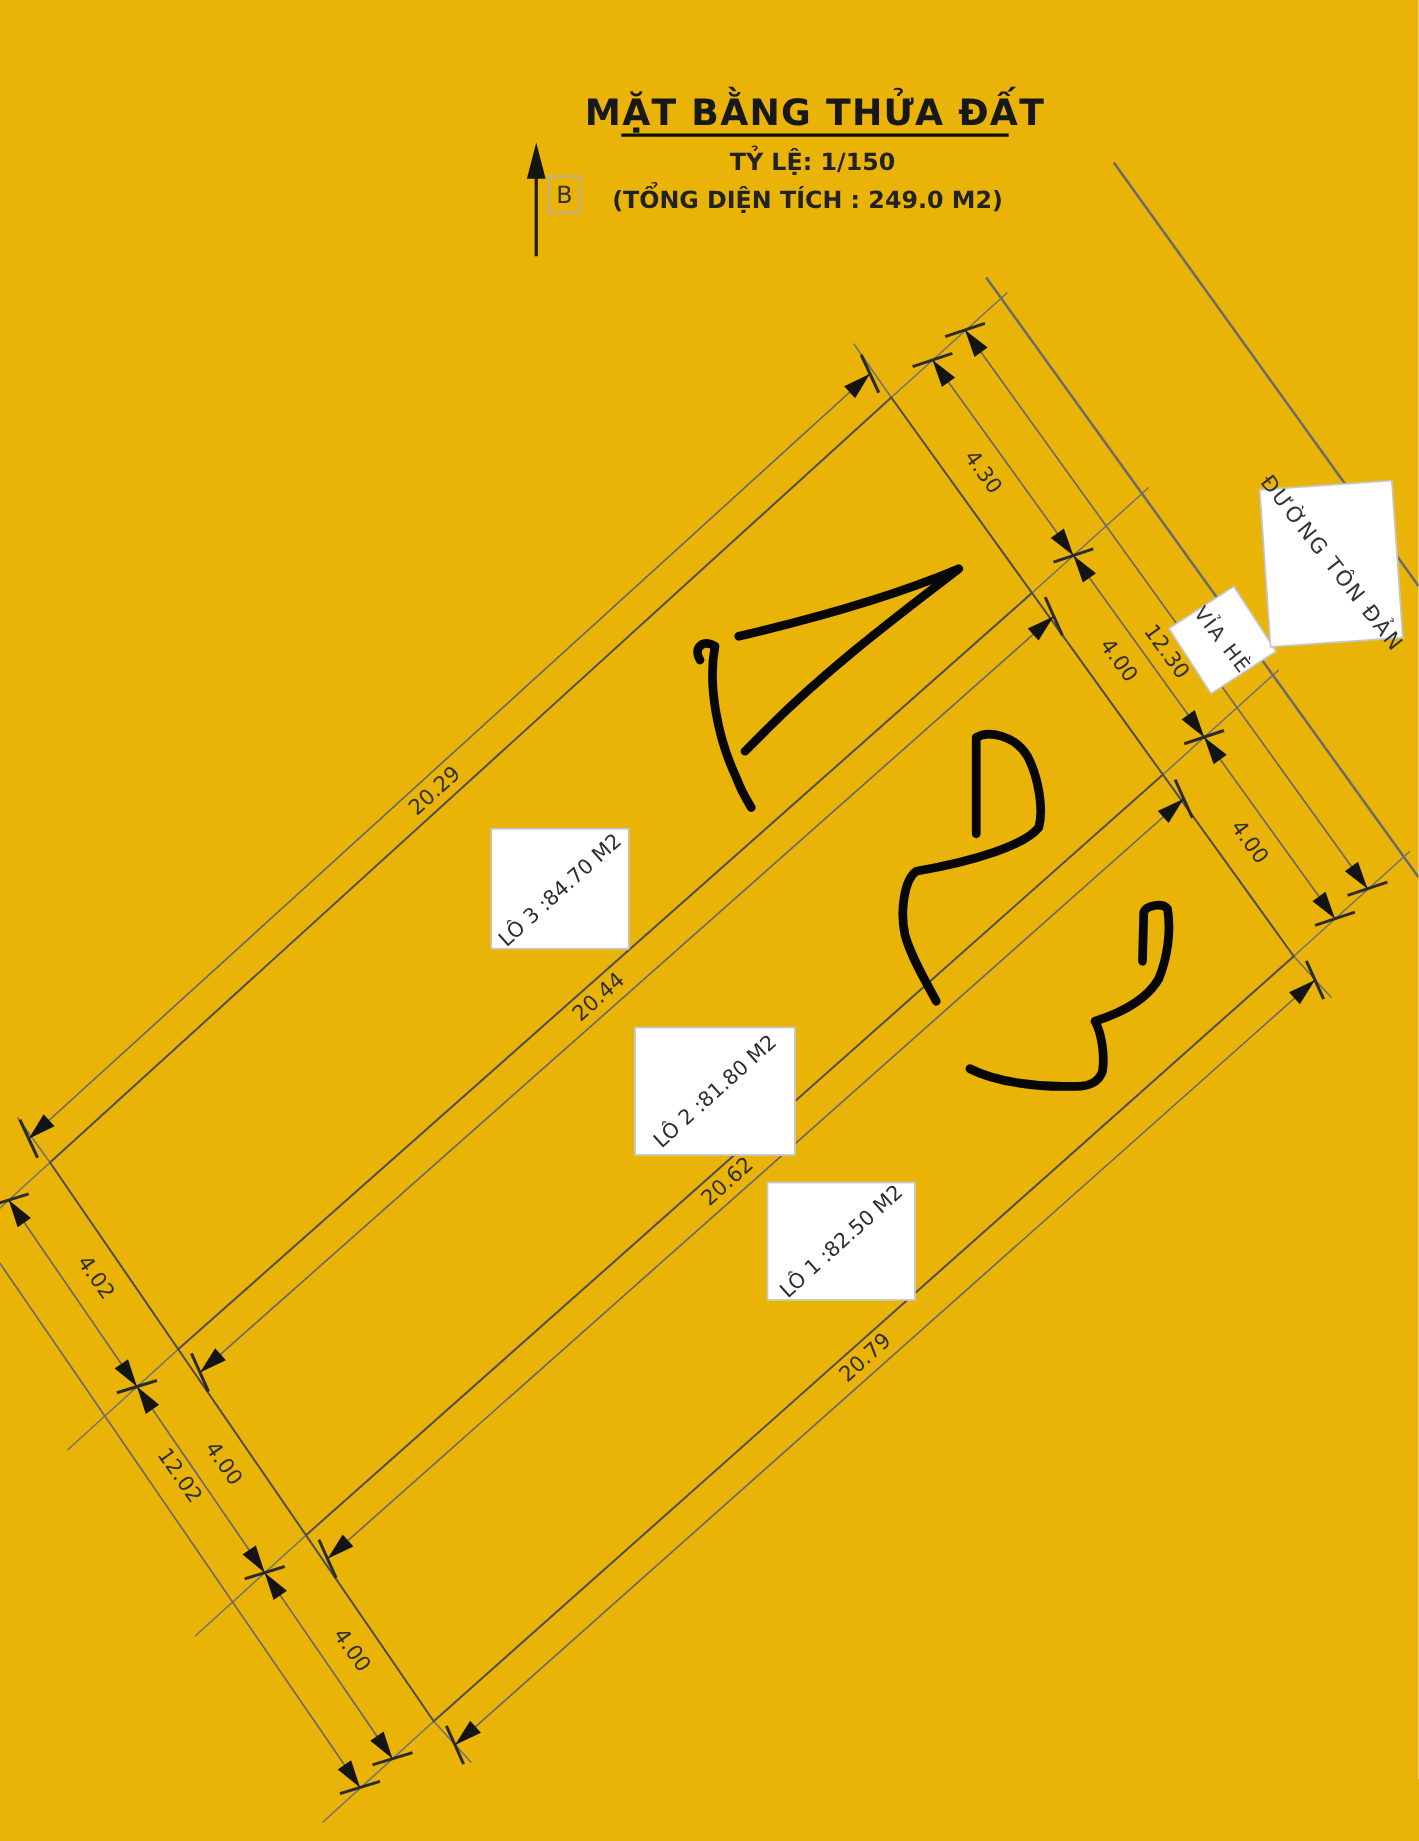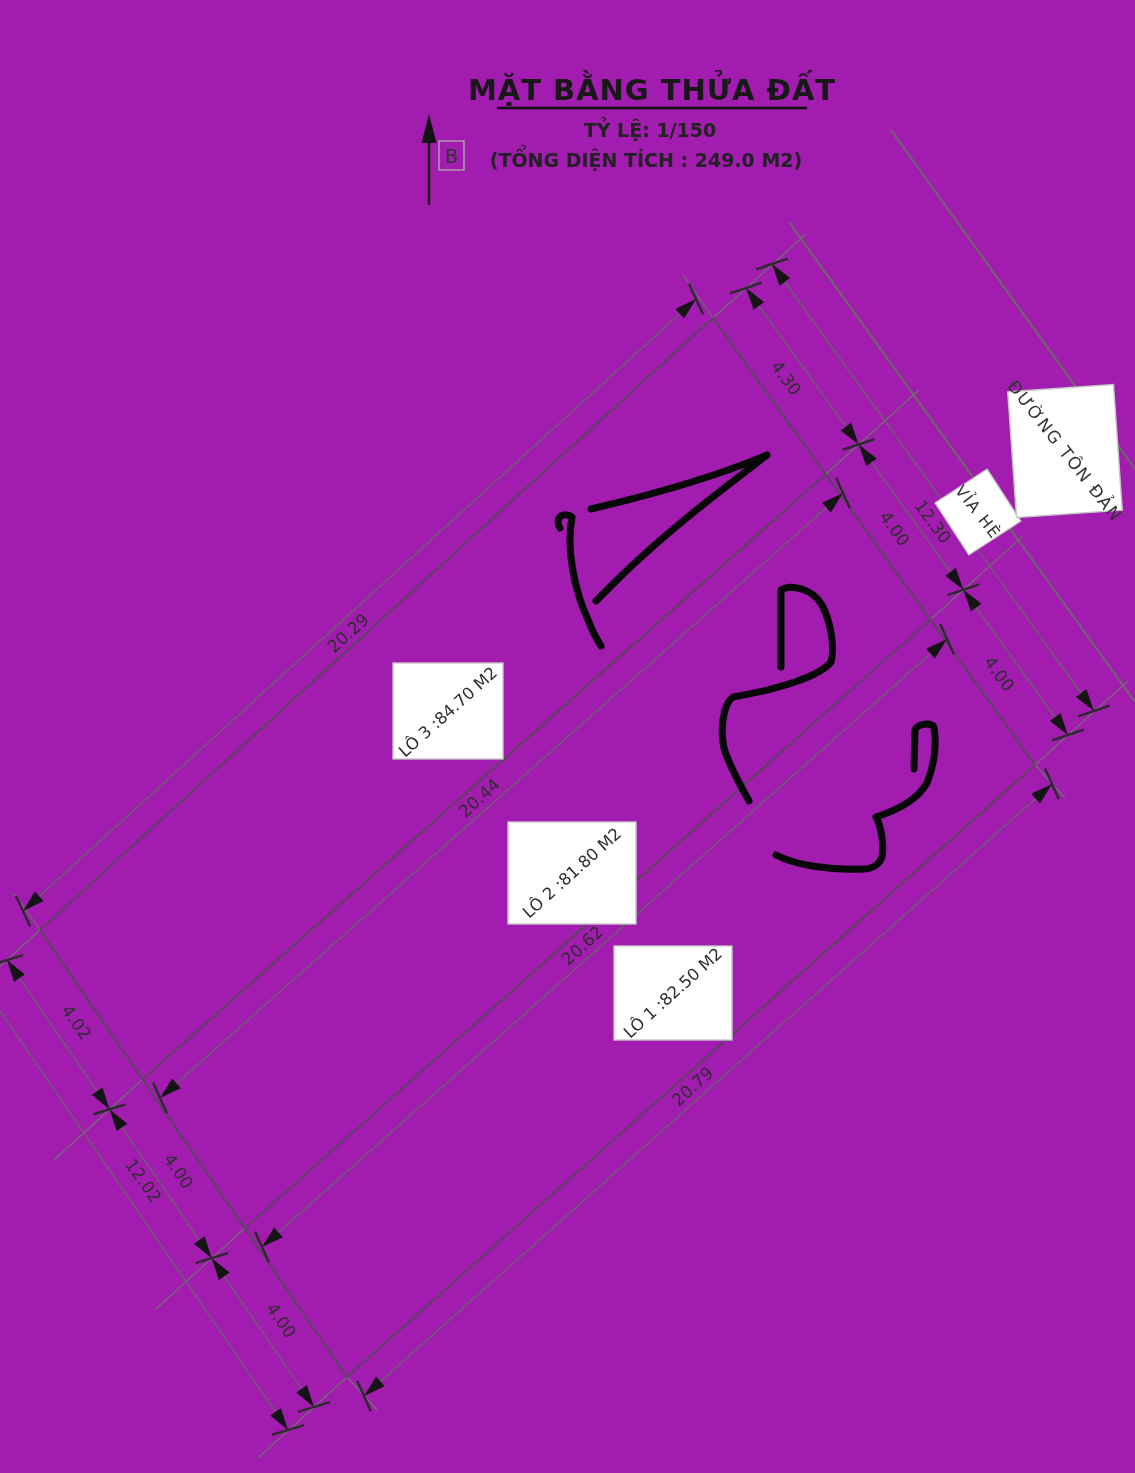--- a/index.html
+++ b/index.html
@@ -1,16 +1,16 @@
 <!DOCTYPE html>
 <html><head>
 <meta charset="utf-8">
 <style>
   html,body{margin:0;padding:0;background:#ffffff;}
-  .page{position:relative;width:1135px;height:1473px;background:#a21caf;overflow:hidden;}
+  .page{position:relative;width:1135px;height:1473px;background:#eab308;overflow:hidden;}
   svg{position:absolute;left:0;top:0;}
   text{font-family:"DejaVu Sans",sans-serif;text-anchor:middle;dominant-baseline:central;}
   .title{font-size:29px;font-weight:bold;fill:#181818;letter-spacing:1px;}
   .subtitle{font-size:19px;font-weight:600;fill:#222;}
   .edge{stroke:#4d4d4d;stroke-width:1.6;fill:none;}
   .ext{stroke:#707070;stroke-width:1.2;}
   .road{stroke:#6a6a6a;stroke-width:2;}
   .dimline{stroke:#666;stroke-width:1.3;}
   .tick{stroke:#2b2b2b;stroke-width:2.4;}
   .arrow{fill:#141414;stroke:none;}

